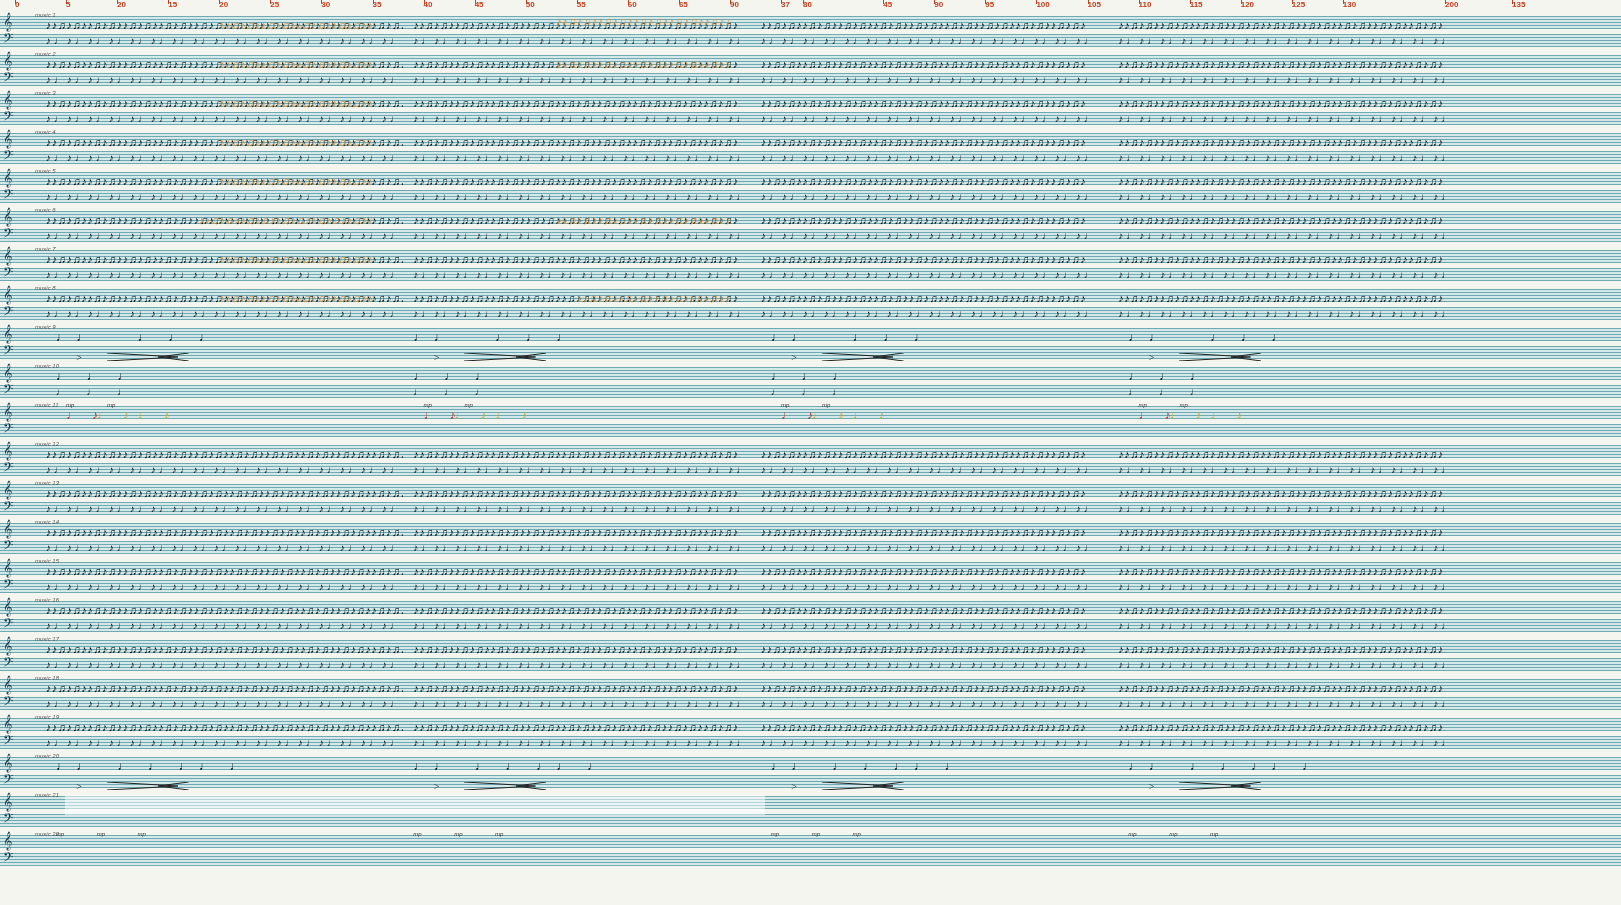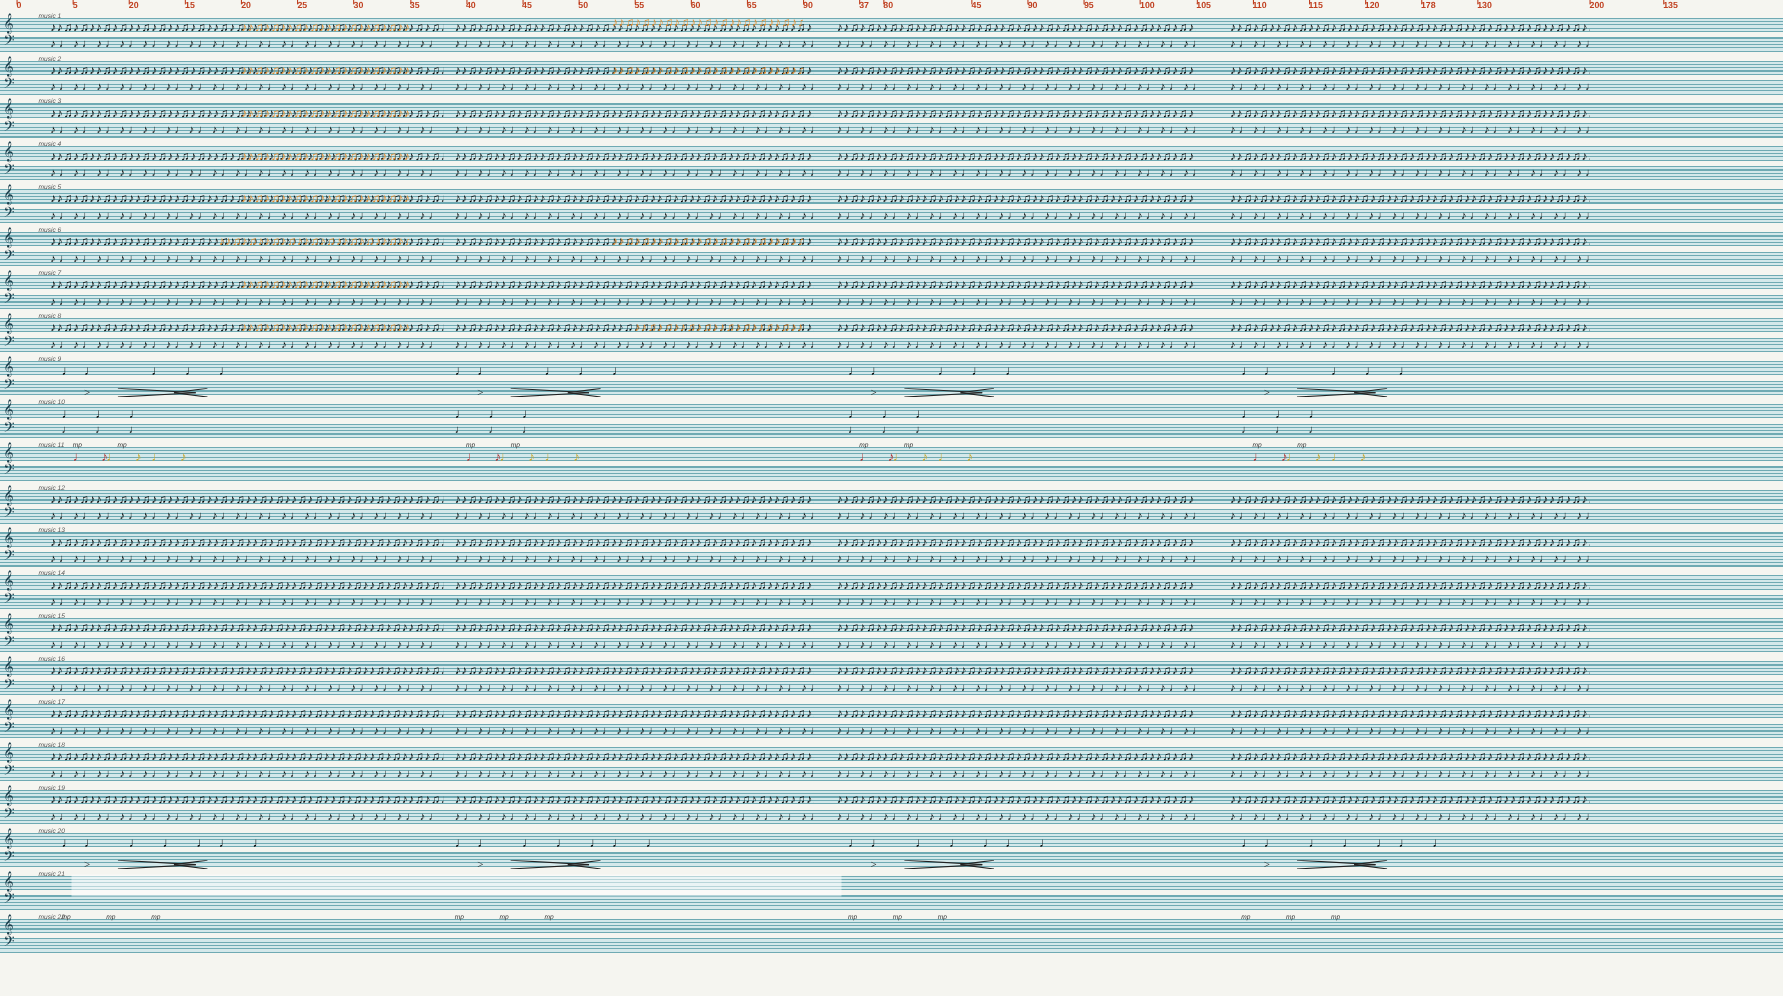--- a/index.html
+++ b/index.html
@@ -174,21 +174,21 @@
     <div class="ruler-tick" style="left: 781.071px;">37</div>
     <div class="ruler-tick" style="left: 803px;">80</div>
     <div class="ruler-tick" style="left: 883.214px;">45</div>
     <div class="ruler-tick" style="left: 934.286px;">90</div>
     <div class="ruler-tick" style="left: 985.357px;">95</div>
     <div class="ruler-tick" style="left: 1036.43px;">100</div>
     <div class="ruler-tick" style="left: 1087.5px;">105</div>
     <div class="ruler-tick" style="left: 1138.57px;">110</div>
     <div class="ruler-tick" style="left: 1189.64px;">115</div>
     <div class="ruler-tick" style="left: 1240.71px;">120</div>
-    <div class="ruler-tick" style="left: 1291.79px;">178</div>
+    <div class="ruler-tick" style="left: 1291.79px;">125</div>
     <div class="ruler-tick" style="left: 1342.86px;">130</div>
     <div class="ruler-tick" style="left: 1469px; margin-left: 43px;">135</div>
     <div class="ruler-tick" style="left: 1445px;">200</div>
   </div>
 
 <div class="tracks" id="tracks">
     <div class="track">
       <div class="staff">
         <div class="clef-treble">𝄞</div>
         <div class="clef-bass">𝄢</div>

